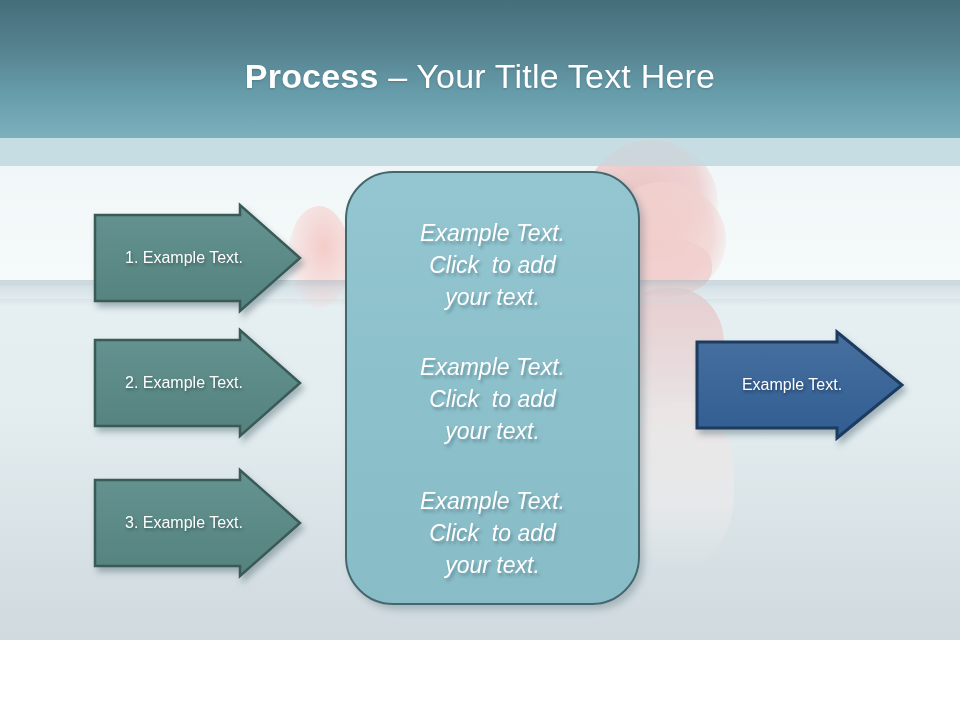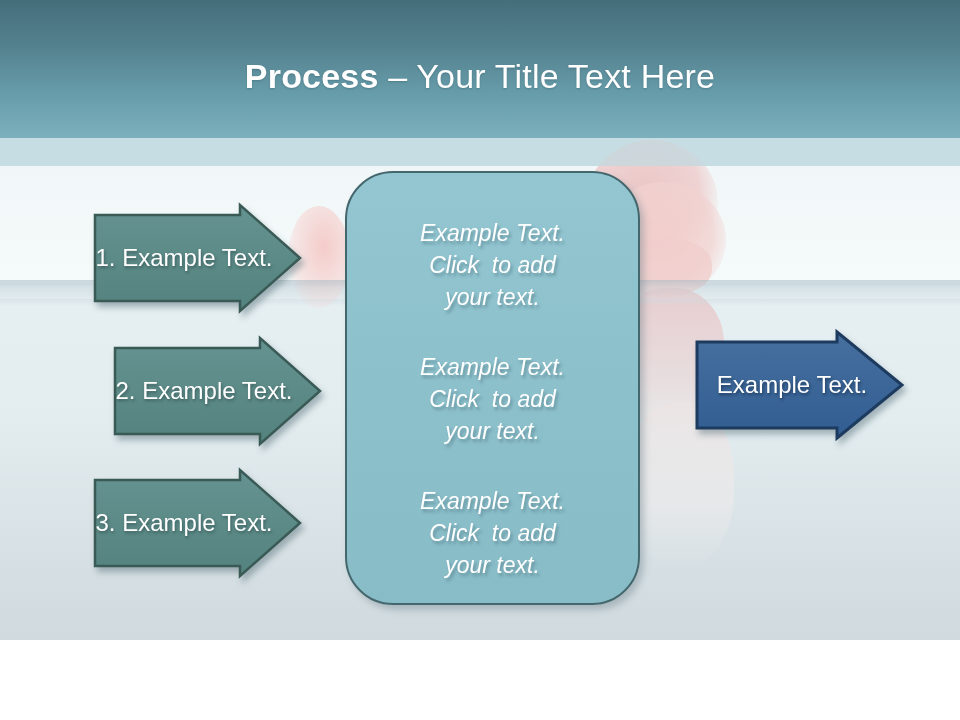--- a/index.html
+++ b/index.html
@@ -46,23 +46,23 @@
   .title .bold{font-weight:700;}
 
   
   .block-arrow{position:absolute;width:205px;height:106px;z-index:3;}
   .block-arrow svg{position:absolute;left:0;top:0;overflow:visible;
     filter:drop-shadow(3px 5px 3px rgba(70,95,105,0.42));}
   .step-fill{fill:url(#stepGrad);stroke:#3a5a56;stroke-width:2.5;}
   .out-fill{fill:url(#outGrad);stroke:#1d3b5f;stroke-width:3;}
   .arrow-label{position:absolute;left:0;top:0;width:178px;height:106px;
     display:flex;align-items:center;justify-content:center;
-    color:#ffffff;font-size:24px;text-shadow:1px 2px 3px rgba(35,60,60,0.55);}
+    color:#ffffff;font-size:16px;text-shadow:1px 2px 3px rgba(35,60,60,0.55);}
   .arrow1{left:95px;top:205px;}
-  .arrow2{left:95px;top:338px;margin-left:20px;}
+  .arrow2{left:95px;top:330px;}
   .arrow3{left:95px;top:470px;}
   .arrow-out{left:697px;top:332px;}
   .arrow-out .arrow-label{width:190px;text-shadow:1px 2px 3px rgba(15,35,60,0.6);}
 
   
   .panel{position:absolute;left:345px;top:171px;width:295px;height:434px;z-index:3;
     box-sizing:border-box;border:2.5px solid #44666d;border-radius:48px;
     background:linear-gradient(180deg,#93c6d1 0%,#8cc0cb 50%,#88bcc7 100%);
     box-shadow:4px 5px 7px rgba(105,125,135,0.4);
     display:flex;flex-direction:column;gap:38px;padding:44px 18px 26px;align-items:center;}

